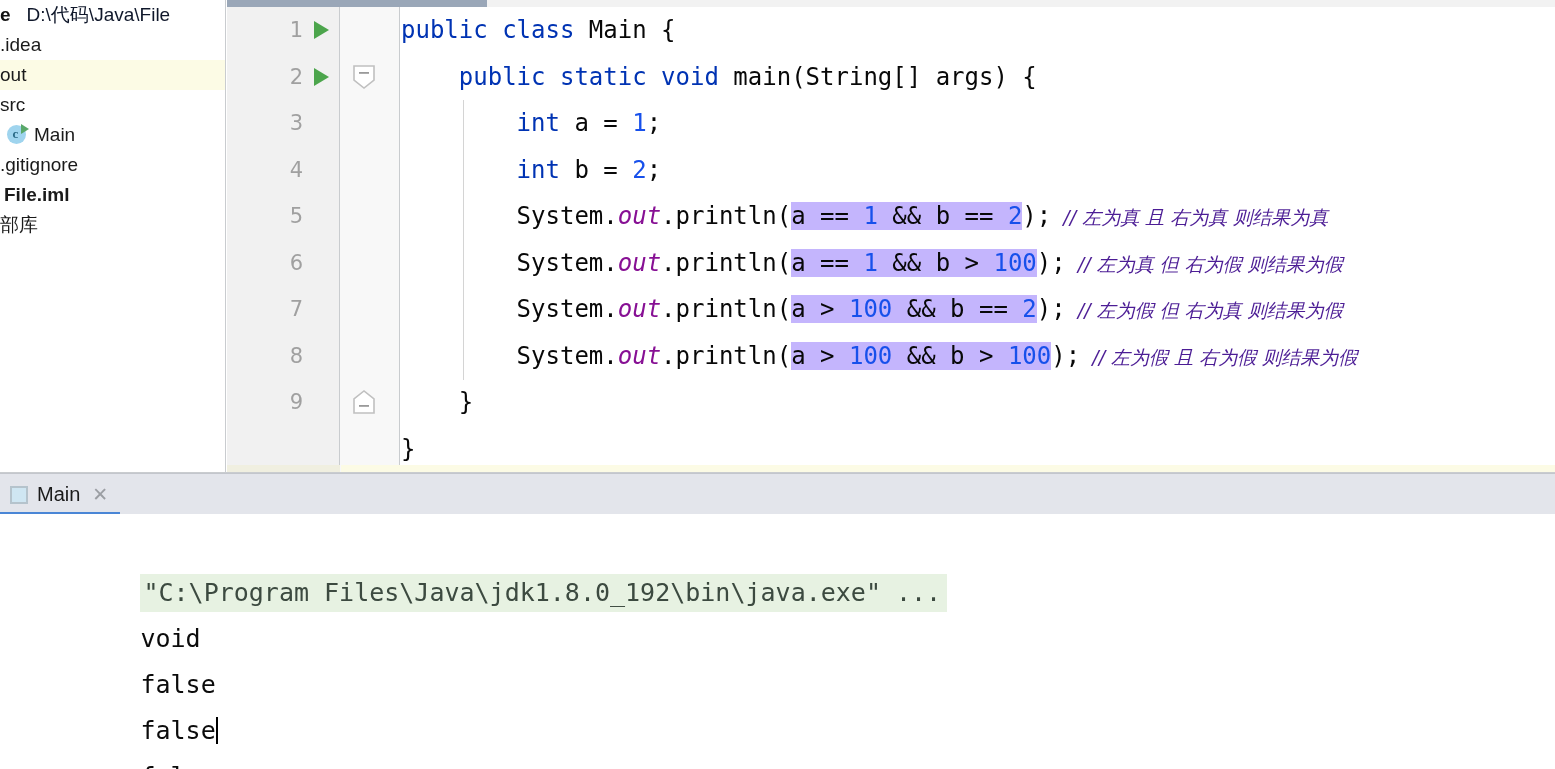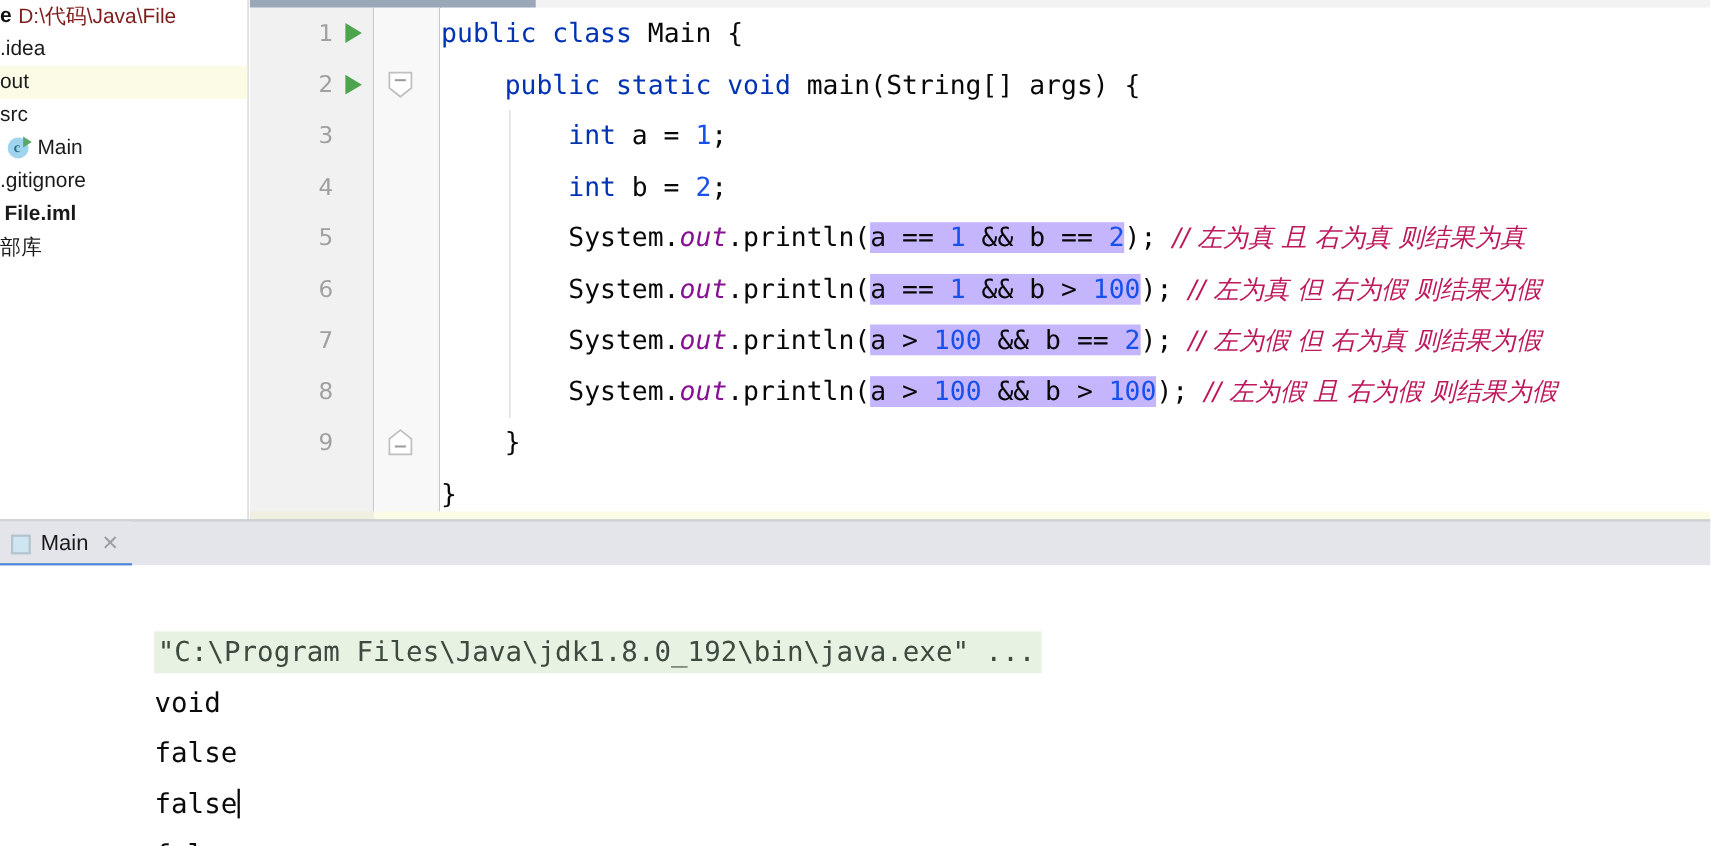--- a/index.html
+++ b/index.html
@@ -31,21 +31,21 @@
     position: relative;
     height: 30px;
     display: flex; align-items: center;
     font-size: 19px;
     color: #1a1a1a;
     white-space: nowrap;
     padding-left: 0px;
   }
   .tree-row.root { color: #1a1a1a; }
   .tree-row.root .root-name { font-weight: 600; font-size: 19px; color:#111; }
-  .tree-row.root .root-path { color: #7f1d1d; font-size: 19px; margin-left: 6px; }
+  .tree-row.root .root-path { color: #0f172a; font-size: 19px; margin-left: 16px; }
   .tree-row.selected { background: #fcfbe5; }
   .tree-label { display: inline-block; }
 
   .class-icon {
     position: relative;
     display: inline-block;
     width: 22px; height: 22px;
     margin-right: 6px;
     flex: 0 0 auto;
   }
@@ -153,21 +153,21 @@
     color: #0b0b0b;
     letter-spacing: 0px;
   }
   .code-line .hl {
     background: #c4b5fd;
     padding: 0;
   }
   .kw      { color: #0033b3; }
   .num     { color: #1750eb; }
   .field   { color: #871094; font-style: italic; }
-  .cmt     { color: #be185d; font-style: italic; font-family: "DejaVu Sans", sans-serif; font-size: 23px; }
+  .cmt     { color: #4c1d95; font-style: italic; font-family: "DejaVu Sans", sans-serif; font-size: 19px; }
   .plain   { color: #080808; }
 
   
   #caret-line-band {
     position: absolute; left: 0; top: 465px;
     width: 1328px; height: 17px;
     background: #fcfbe5;
   }
   #caret-line-gutter {
     position: absolute; left: 0; top: 465px;

